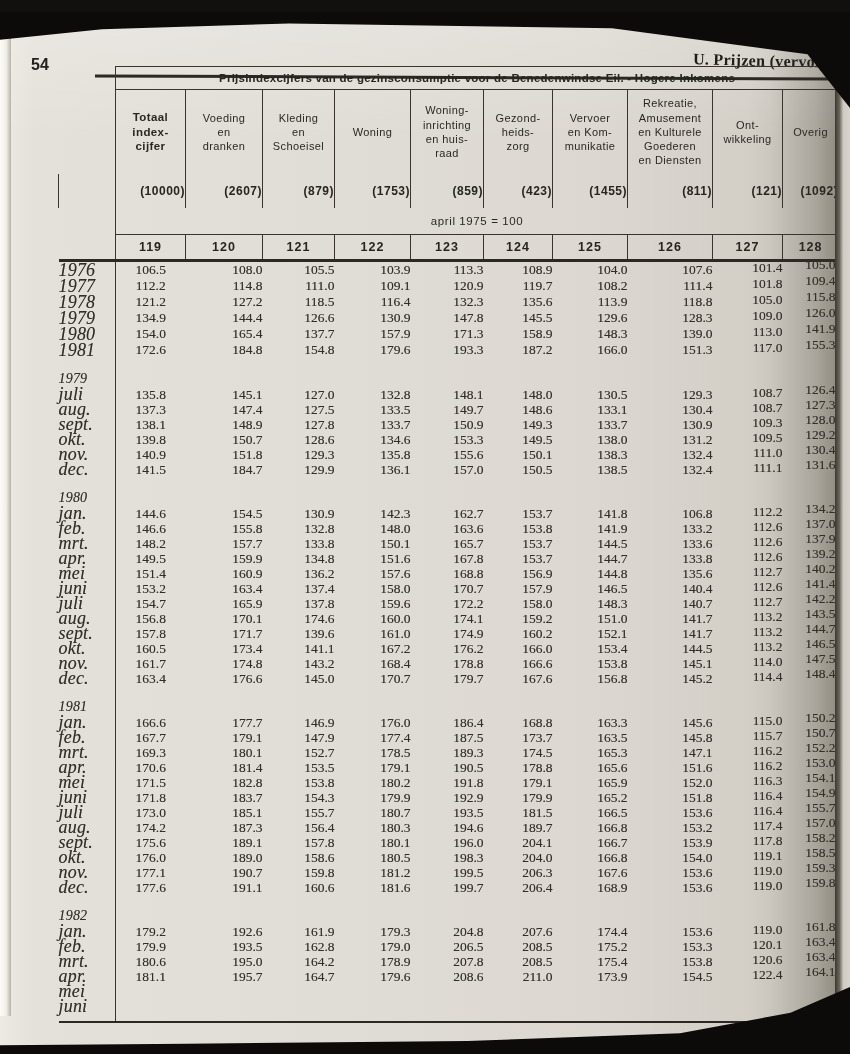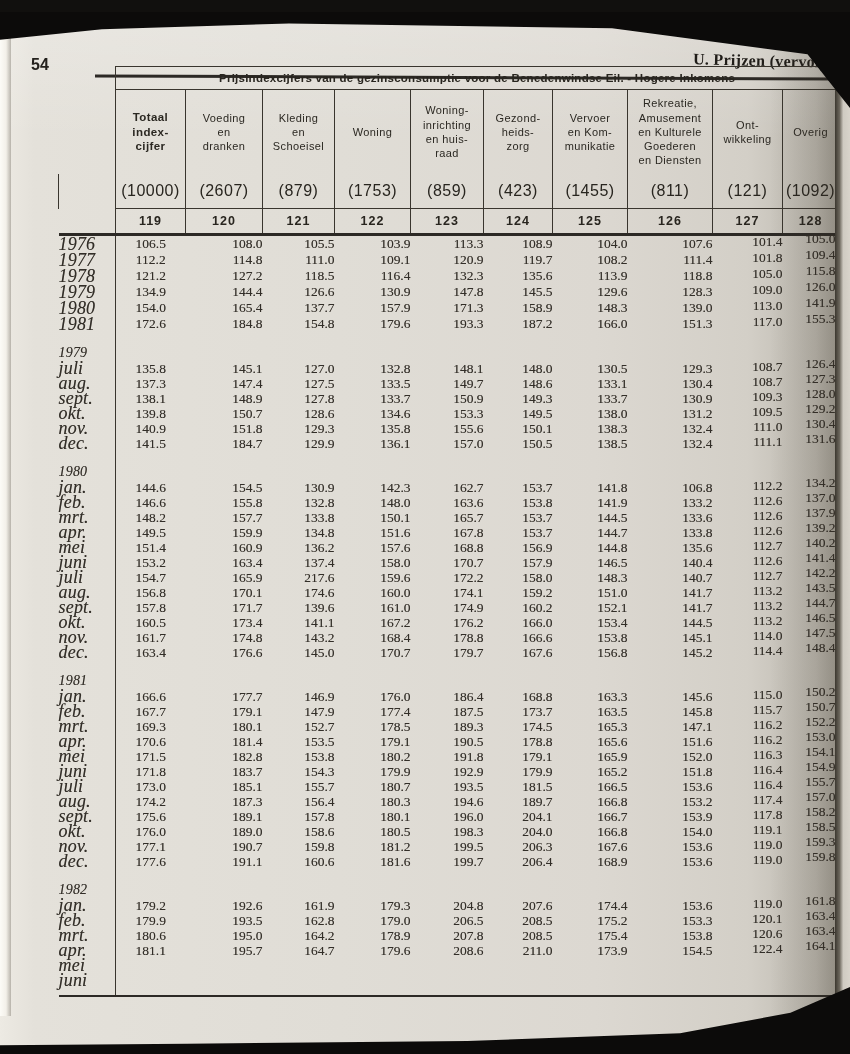--- a/index.html
+++ b/index.html
@@ -39,21 +39,21 @@
 
   
   tr.title-row td.title-cell{
     border:1.6px solid #39352e;height:22px;text-align:center;
     font-size:11.5px;font-weight:600;letter-spacing:.25px;color:#28251f;}
   tr.labels-row th{border-left:1.6px solid #39352e;vertical-align:middle;height:84px;
     text-align:center;font-size:11px;line-height:1.3;letter-spacing:.4px;white-space:pre-line;color:#2b2822;}
   tr.labels-row th.lastc{border-right:1.6px solid #39352e;}
   tr.labels-row th.boldc{font-weight:bold;font-size:11.5px;}
   tr.weights-row td{border-left:1.6px solid #39352e;height:34px;vertical-align:middle;
-    text-align:center;font-size:16px;font-weight:normal;letter-spacing:.5px;color:#28251f;}
+    text-align:right;font-size:12px;font-weight:bold;letter-spacing:.5px;color:#28251f;}
   tr.weights-row td.lastc{border-right:1.6px solid #39352e;}
   tr.unit-row td.unit-cell{border-left:1.6px solid #39352e;border-right:1.6px solid #39352e;
     height:26px;text-align:center;vertical-align:middle;font-size:11.5px;letter-spacing:.6px;color:#2b2822;}
   tr.codes-row td{border-left:1.6px solid #39352e;border-top:1.6px solid #39352e;
     border-bottom:3px solid #2c2925;height:24px;text-align:center;vertical-align:middle;
     font-size:12.5px;font-weight:bold;letter-spacing:1px;color:#28251f;}
   tr.codes-row td.lastc{border-right:1.6px solid #39352e;}
   tr.codes-row td.corner{border-left:none;border-top:none;}
   td.corner{border:none;background:transparent;}
 
@@ -137,20 +137,24 @@
           <td class="col-weight">(2607)</td>
           <td class="col-weight">(879)</td>
           <td class="col-weight">(1753)</td>
           <td class="col-weight">(859)</td>
           <td class="col-weight">(423)</td>
           <td class="col-weight">(1455)</td>
           <td class="col-weight">(811)</td>
           <td class="col-weight">(121)</td>
           <td class="col-weight lastc">(1092)</td>
         </tr>
+      <tr class="unit-row">
+        <td class="corner"></td>
+        <td class="unit-cell" colspan="10">april 1975 = 100</td>
+      </tr>
       <tr class="codes-row">
         <td class="corner"></td>
       <td class="col-code">119</td>
           <td class="col-code">120</td>
           <td class="col-code">121</td>
           <td class="col-code">122</td>
           <td class="col-code">123</td>
           <td class="col-code">124</td>
           <td class="col-code">125</td>
           <td class="col-code">126</td>
@@ -406,21 +410,21 @@
           <td class="num">157.9</td>
           <td class="num">146.5</td>
           <td class="num">140.4</td>
           <td class="num shift-a">112.6</td>
           <td class="num lastc shift-b">141.4</td>
         </tr>
         <tr class="mo">
           <td class="rlabel">juli</td>
           <td class="num vline">154.7</td>
           <td class="num">165.9</td>
-          <td class="num">217.6</td>
+          <td class="num">137.8</td>
           <td class="num">159.6</td>
           <td class="num">172.2</td>
           <td class="num">158.0</td>
           <td class="num">148.3</td>
           <td class="num">140.7</td>
           <td class="num shift-a">112.7</td>
           <td class="num lastc shift-b">142.2</td>
         </tr>
         <tr class="mo">
           <td class="rlabel">aug.</td>

